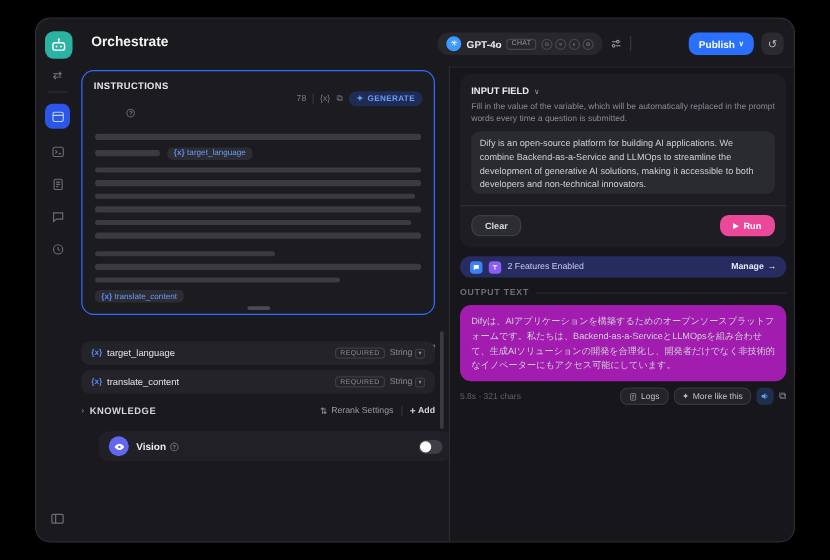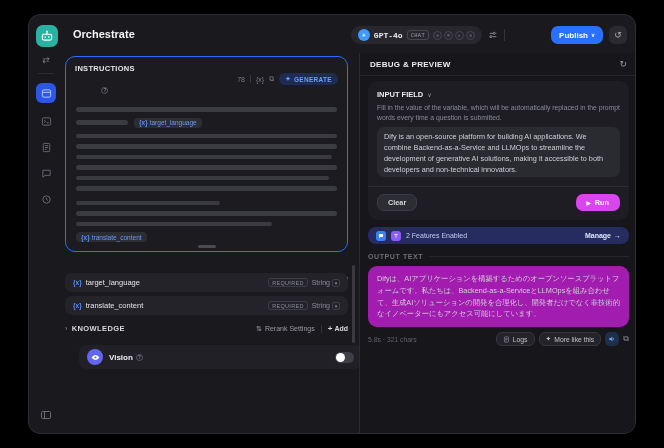--- a/index.html
+++ b/index.html
@@ -18,21 +18,21 @@
   .sb-item { position:absolute; left:7px; width:20px; height:20px; border-radius:6px;
              display:flex; align-items:center; justify-content:center; color:#6b6b74; }
   .sb-item.active { background:#2c56e8; color:#bcd0ff; }
   .sb-bottom { position:absolute; left:9px; top:392px; width:16px; height:16px;
                display:flex; align-items:center; justify-content:center; color:#6b6b74; }
 
   
   .win-title { position:absolute; left:44px; top:13px; font-size:11px; font-weight:bold; color:#f4f4f5; }
   .topbar { position:absolute; right:8px; top:11px; height:18px; display:flex; align-items:center; gap:6px; }
   .model-pill { height:18px; display:flex; align-items:center; gap:4px; background:#27272d;
-                border-radius:9px; padding:0 7px;font-family:Liberation Mono, monospace; }
+                border-radius:9px; padding:0 7px; }
   .model-logo { width:12px; height:12px; border-radius:50%; background:#3d9aff; color:#fff;
                 font-size:7px; display:flex; align-items:center; justify-content:center; }
   .model-name { font-size:8px; font-weight:bold; color:#ececf1; }
   .mode-badge { font-size:5.5px; color:#9a9aa3; border:1px solid #46464e; border-radius:3px;
                 padding:0.5px 3px; letter-spacing:.3px; }
   .cap-icons { display:flex; gap:2px; }
   .cap-icon { width:9px; height:9px; border-radius:50%; border:1px solid #46464e; color:#8a8a93;
               font-size:4.5px; display:flex; align-items:center; justify-content:center; }
   .tune-icon { color:#9a9aa3; display:flex; }
   .tb-div { width:1px; height:12px; background:#33333a; }
@@ -109,21 +109,21 @@
   .select { height:18px; background:#2a2a31; border-radius:7px; margin-top:4px; display:flex;
             align-items:center; justify-content:space-between; padding:0 8px; font-size:7.5px; color:#e4e4e7; }
   .select .chev { color:#8a8a93; font-size:6px; }
   .ta { width:100%; height:50px; background:#2a2a31; border:none; border-radius:7px; margin-top:4px;
         padding:5px 7px; font-size:7.3px; color:#cfcfd6; line-height:1.5; resize:none;
         font-family:"Liberation Sans", sans-serif; }
   .card-divider { height:1px; background:#2c2c33; margin:9px -9px 0 -9px; }
   .btn-row { display:flex; justify-content:space-between; align-items:center; margin-top:7px; }
   .clear-btn { height:17px; border-radius:7px; background:#2c2c33; border:1px solid #3c3c44;
                color:#d6d6dc; font-size:7.3px; font-weight:bold; padding:0 10px; display:flex; align-items:center; }
-  .run-btn { height:17px; border-radius:7px; background:#d946ef; color:#fff; font-size:7.3px;
+  .run-btn { height:17px; border-radius:7px; background:#ec4899; color:#fff; font-size:7.3px;
              font-weight:bold; padding:0 11px; display:flex; align-items:center; gap:4px; }
   .run-btn .play { font-size:5.5px; }
   .features-bar { margin-top:7px; height:17px; border-radius:8px; background:#262c60; display:flex;
                   align-items:center; gap:5px; padding:0 8px; }
   .feat-icon { width:10px; height:10px; border-radius:3px; display:flex; align-items:center; justify-content:center; }
   .feat-icon.f1 { background:#3b82f6; } .feat-icon.f2 { background:#8b5cf6; }
   .features-label { font-size:7px; color:#c6cbf2; }
   .manage { margin-left:auto; display:flex; align-items:center; gap:3px; font-size:7px;
             font-weight:bold; color:#e3e6ff; }
   .output-header { margin-top:9px; display:flex; align-items:center; gap:6px; }
@@ -338,24 +338,20 @@
         <span class="info-dot">?</span>
       </span>
       <span class="toggle">
           <span class="knob"></span>
         </span>
     </div>
 
     <div class="scroll-thumb"></div>
 
     <div class="right-panel">
-      <div class="dp-header">
-        <span class="dp-title">DEBUG &amp; PREVIEW</span>
-        <span class="refresh">↻</span>
-      </div>
       <div class="dp-divider"></div>
       <div class="dp-body">
         <div class="input-card">
           <span class="if-title">
             <span>INPUT FIELD</span>
             <span class="chev">∨</span>
           </span>
           <div class="if-desc">Fill in the value of the variable, which will be automatically replaced in the prompt words every time a question is submitted.</div>
           <textarea class="ta" style="">Dify is an open-source platform for building AI applications. We combine Backend-as-a-Service and LLMOps to streamline the development of generative AI solutions, making it accessible to both developers and non-technical innovators.</textarea>
           <div class="card-divider"></div>

